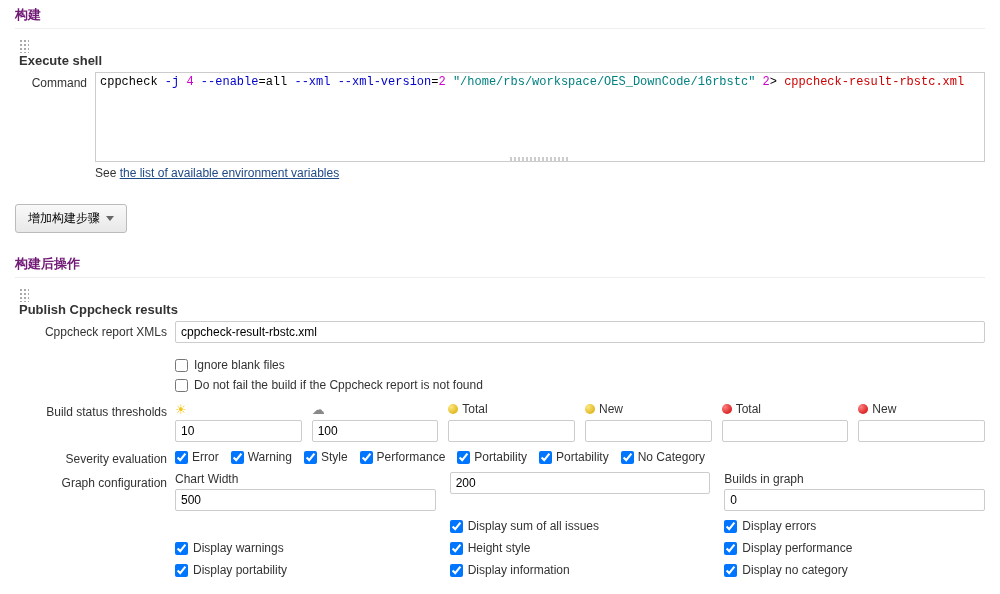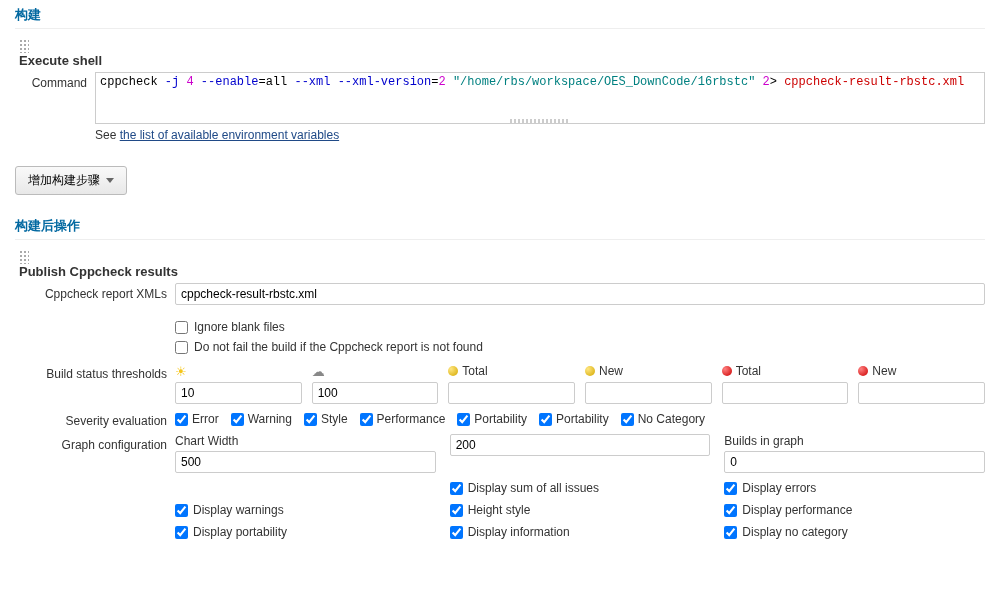--- a/index.html
+++ b/index.html
@@ -1,24 +1,24 @@
 <!DOCTYPE html>
 <html><head>
 <meta charset="utf-8">
 <style>
 * { box-sizing: border-box; margin: 0; padding: 0; }
 body { font-family: Arial, "Microsoft YaHei", sans-serif; font-size: 12px; color: #333; background: #fff; padding: 0 15px; width: 1000px; }
-.section-title { font-weight: bold; font-size: 13px; color: #0369a1; padding: 6px 0 4px 0; border-bottom: 1px solid #eee; margin-bottom: 8px; }
+.section-title { font-weight: bold; font-size: 13px; color: #701a75; padding: 6px 0 4px 0; border-bottom: 1px solid #eee; margin-bottom: 8px; }
 .subsection { display: flex; align-items: flex-start; margin-bottom: 4px; flex-direction: column; }
 .drag-handle { width: 10px; height: 14px; background-image: radial-gradient(circle, #aaa 1px, transparent 1px); background-size: 4px 4px; margin-right: 6px; margin-top: 2px; flex-shrink: 0; }
 .subsection-title { font-weight: bold; font-size: 13px; }
 .form-row { display: flex; align-items: flex-start; margin-bottom: 6px; }
 .form-label { width: 160px; text-align: right; padding-right: 8px; padding-top: 4px; color: #333; flex-shrink: 0; }
 .form-content { flex: 1; }
-.cmd-colored { font-family: "Courier New", monospace; font-size: 12px; border: 1px solid #ccc; padding: 2px 4px; height: 52px; background: #fff; white-space: nowrap; overflow: hidden; position: relative; }
+.cmd-colored { font-family: "Courier New", monospace; font-size: 12px; border: 1px solid #ccc; padding: 2px 4px; height: 90px; background: #fff; white-space: nowrap; overflow: hidden; position: relative; }
 .cmd-colored .grip { position:absolute; bottom:0; left:50%; transform:translateX(-50%); width:60px; height:4px; background:repeating-linear-gradient(90deg,#ccc 0 2px,transparent 2px 4px); }
 .c-black{color:#000;} .c-blue{color:#0000cc;} .c-pink{color:#cc00cc;} .c-teal{color:#008080;} .c-red{color:#cc0000;}
 .help-text { margin-top: 4px; font-size: 12px; }
 .help-text a { color: #204a87; text-decoration: underline; }
 .btn { background: linear-gradient(#f9f9f9,#e8e8e8); border: 1px solid #bbb; border-radius: 3px; padding: 5px 12px; font-size: 12px; cursor: pointer; margin: 18px 0 16px 0; display: inline-flex; align-items: center; gap: 6px; }
 .caret { width:0; height:0; border-left:4px solid transparent; border-right:4px solid transparent; border-top:5px solid #666; }
 input[type=text] { border: 1px solid #ccc; padding: 3px 5px; font-size: 12px; width: 100%; border-radius: 2px; }
 .checkbox-row { display:flex; align-items:center; gap:6px; padding: 3px 0; }
 .thresholds-row { display:flex; gap:10px; flex-wrap:nowrap; }
 .th-col { flex:1; min-width:0; }

